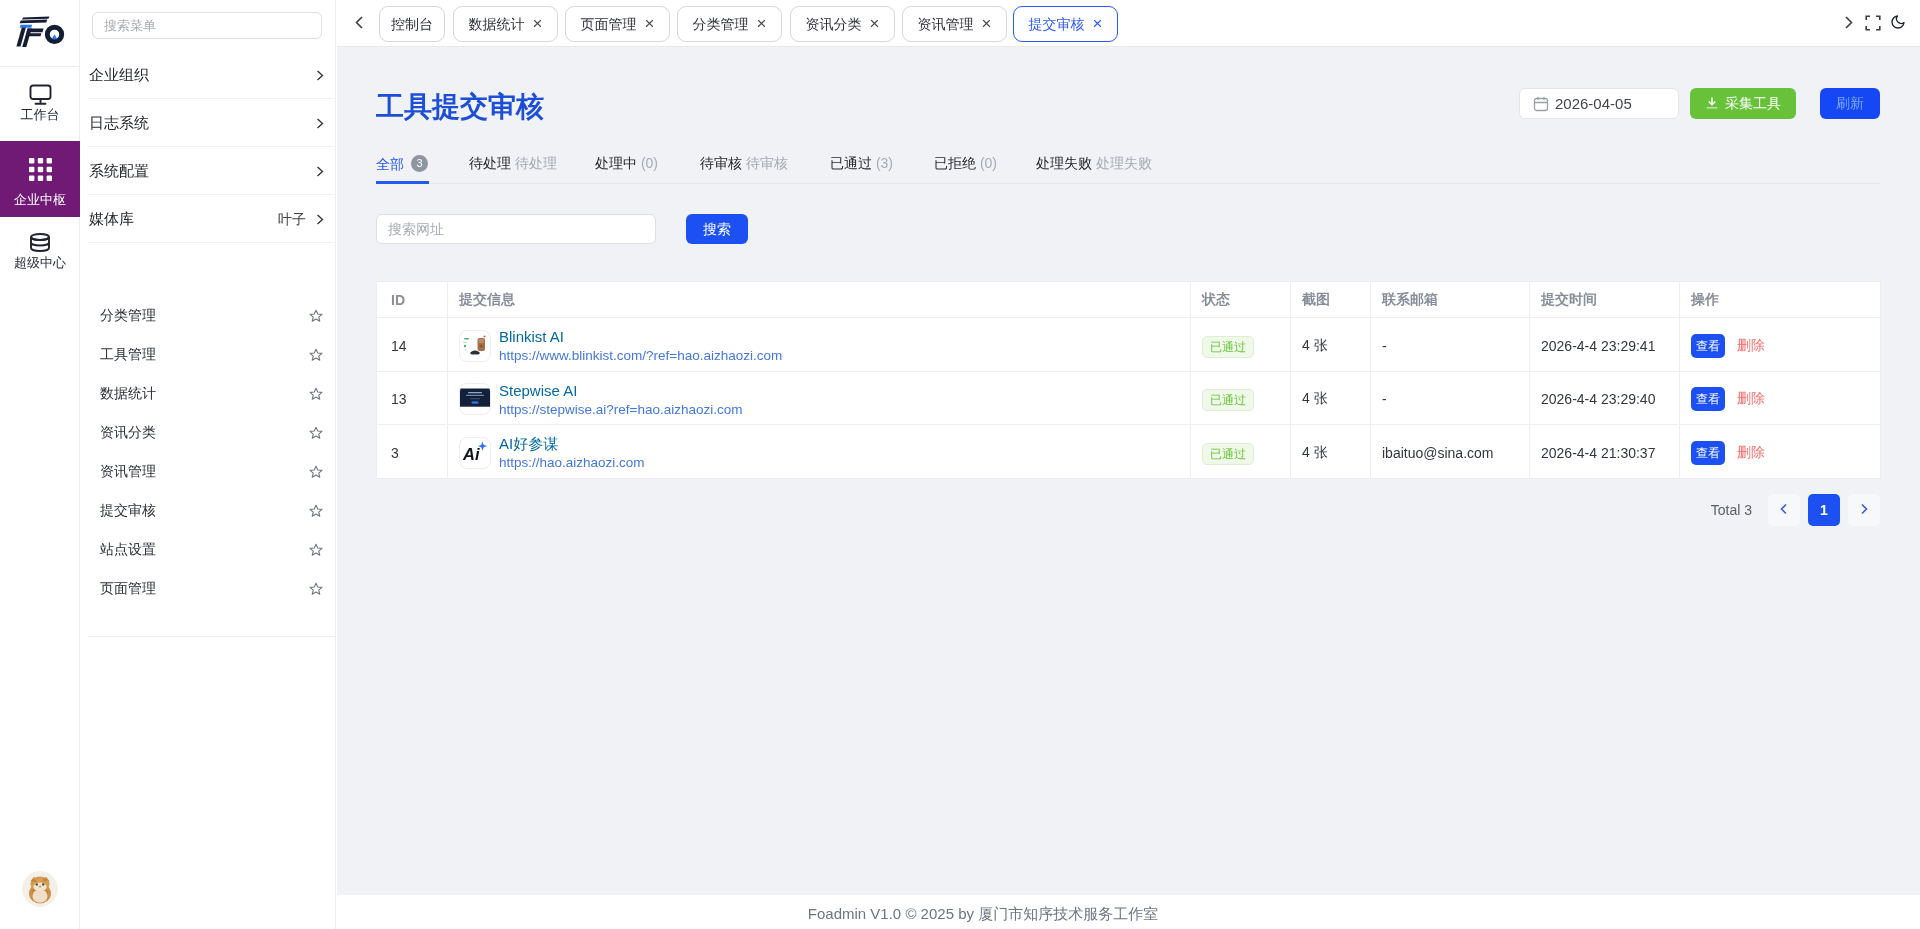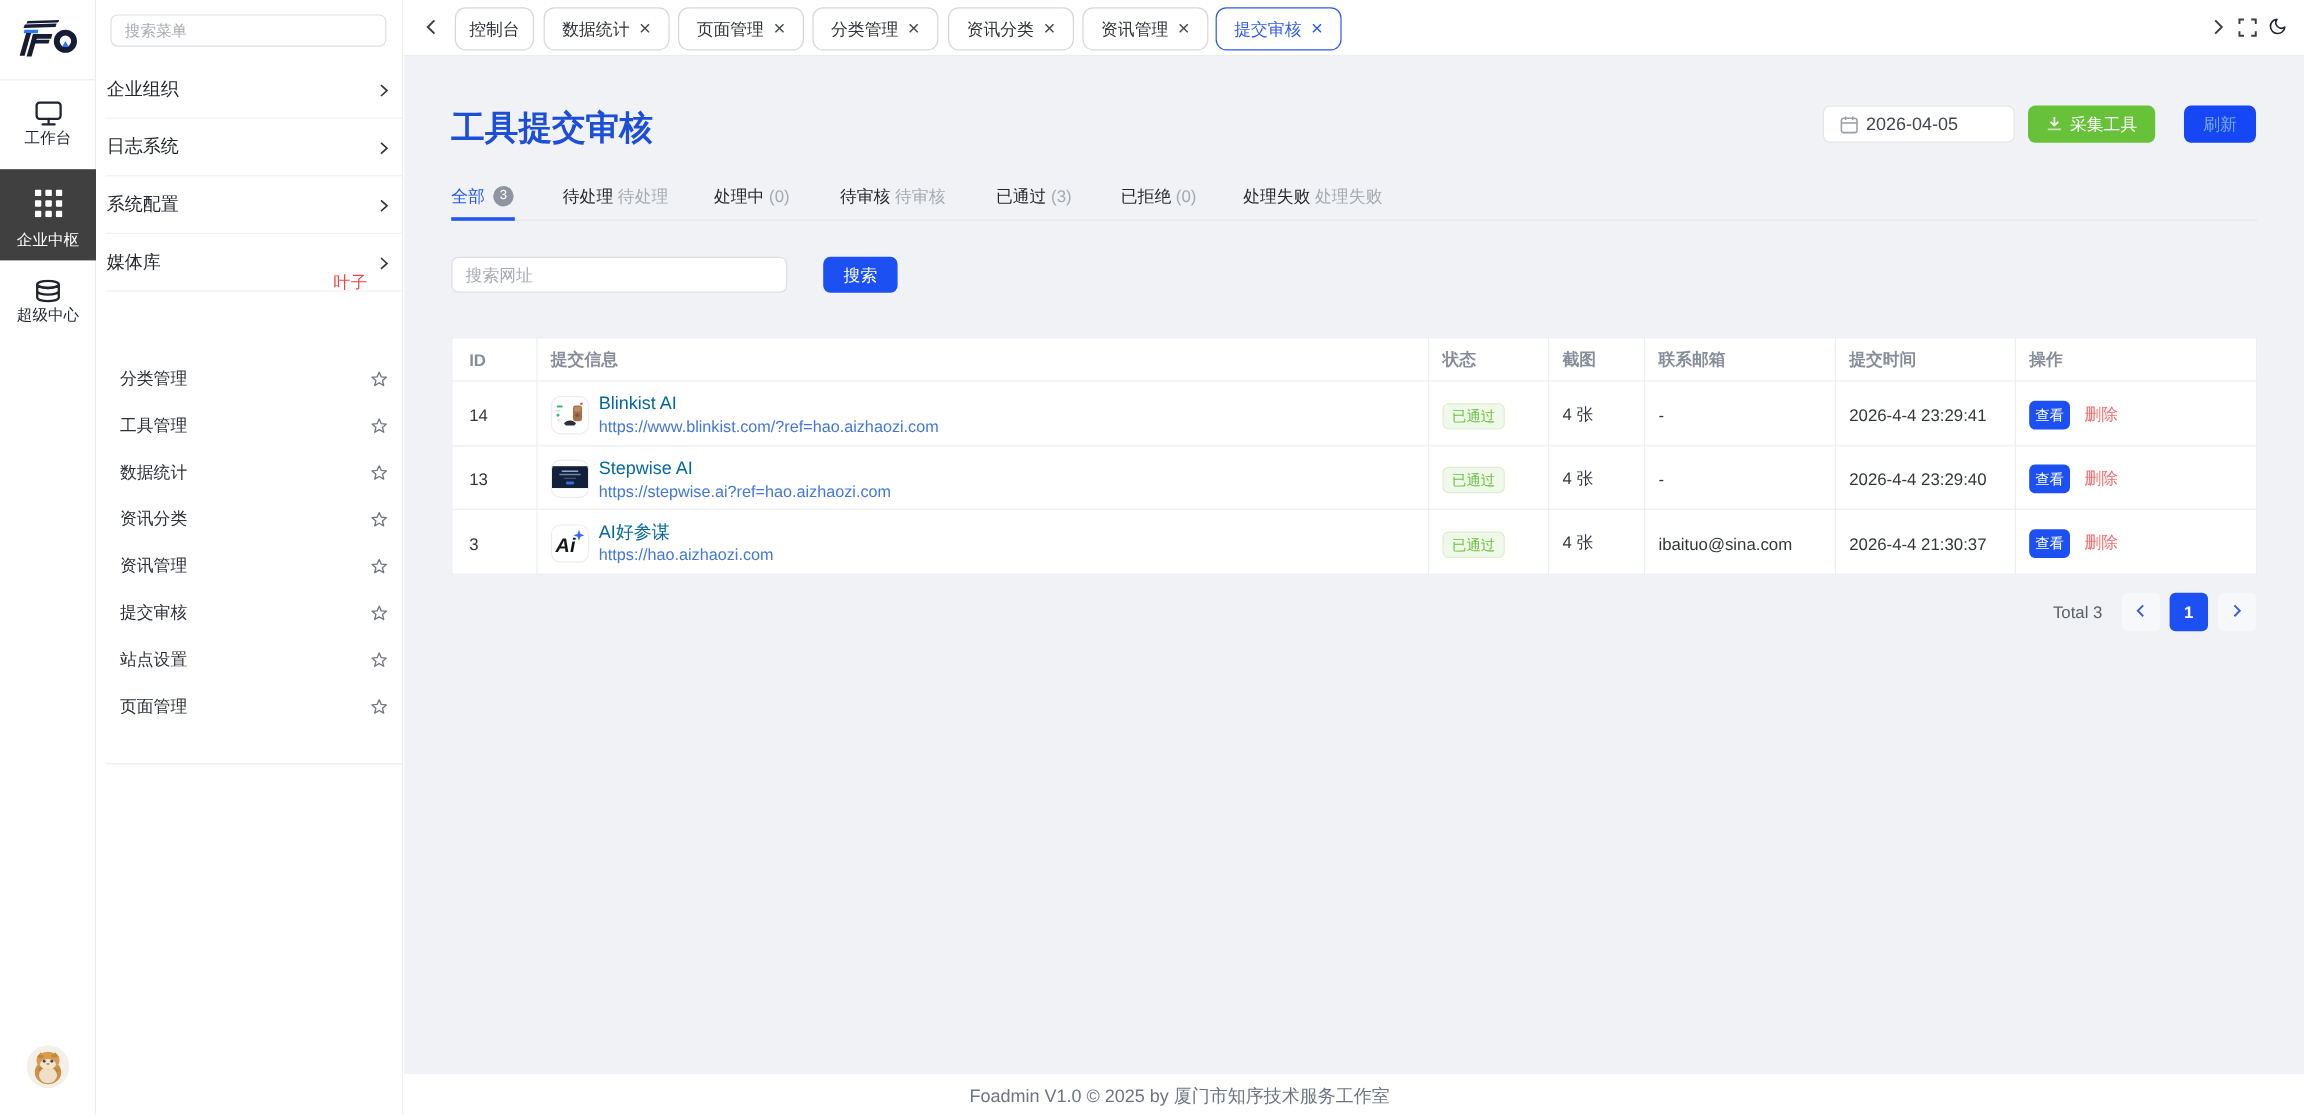--- a/index.html
+++ b/index.html
@@ -5,28 +5,28 @@
 *{margin:0;padding:0;box-sizing:border-box;}
 html,body{width:1920px;height:929px;overflow:hidden;background:#fff;
   font-family:"Liberation Sans",sans-serif;}
 
 #s1{position:absolute;left:0;top:0;width:80px;height:929px;background:#fff;border-right:1px solid #ebedf0;z-index:30;}
 #s1 .logo{position:absolute;left:15px;top:15px;width:50px;height:34px;}
 #s1 .div1{position:absolute;left:0;top:66px;width:80px;height:0;border-top:1px solid #ebedf0;}
 .s1item{position:absolute;left:0;width:80px;text-align:center;color:#1f2430;font-size:13px;}
 .s1item svg{display:block;margin:0 auto 1px;}
 .s1item.active svg{margin:0 auto 10px;}
-.s1item.active{background:#404040;color:#fff;}
+.s1item.active{background:#701a75;color:#fff;}
 #avatar{position:absolute;left:22px;top:871px;width:36px;height:36px;border-radius:50%;overflow:hidden;}
 
 #s2{position:absolute;left:81px;top:0;width:255px;height:929px;background:#fff;border-right:1px solid #ebedf0;z-index:20;}
 #s2 .search{position:absolute;left:11px;top:12px;width:230px;height:27px;border:1px solid #dcdfe6;border-radius:6px;color:#a8abb2;font-size:13px;line-height:25px;padding-left:11px;}
 .m1{position:absolute;left:7px;width:248px;height:48px;border-bottom:1px solid #f0f1f3;font-size:15px;color:#25272e;line-height:48px;padding-left:1px;}
 .m1 .chev{position:absolute;right:10px;top:18px;line-height:0;}
-.m1 .extra{position:absolute;right:30px;top:16px;color:#ef4444;font-size:14px;}
+.m1 .extra{position:absolute;right:30px;top:0;color:#404040;font-size:14px;}
 .m2{position:absolute;left:7px;width:248px;height:39px;font-size:14px;color:#2b2f36;line-height:39px;padding-left:12px;}
 .m2 .star{position:absolute;right:13px;top:13px;line-height:0;}
 #s2 .bdiv{position:absolute;left:7px;top:636px;width:248px;border-top:1px solid #ededf0;}
 
 #topbar{position:absolute;left:337px;top:0;width:1583px;height:47px;background:#fff;border-bottom:1px solid #e9e9eb;z-index:10;}
 .ttab{position:absolute;top:6px;height:36px;border:1px solid #d8d8dc;border-radius:9px;background:#fff;font-size:14px;color:#2f3238;line-height:34px;text-align:center;}
 .ttab.active{border-color:#2c5af0;color:#2c5af0;}
 .ttab .x{display:inline-block;margin-left:8px;font-size:17px;color:#45484e;}
 .ttab.active .x{color:#2c5af0;}
 .topicon{position:absolute;top:15px;}

